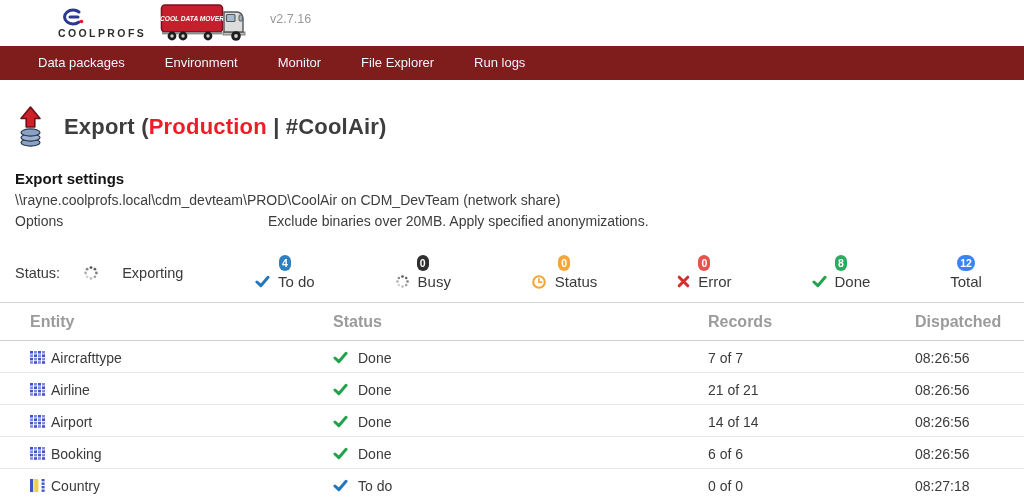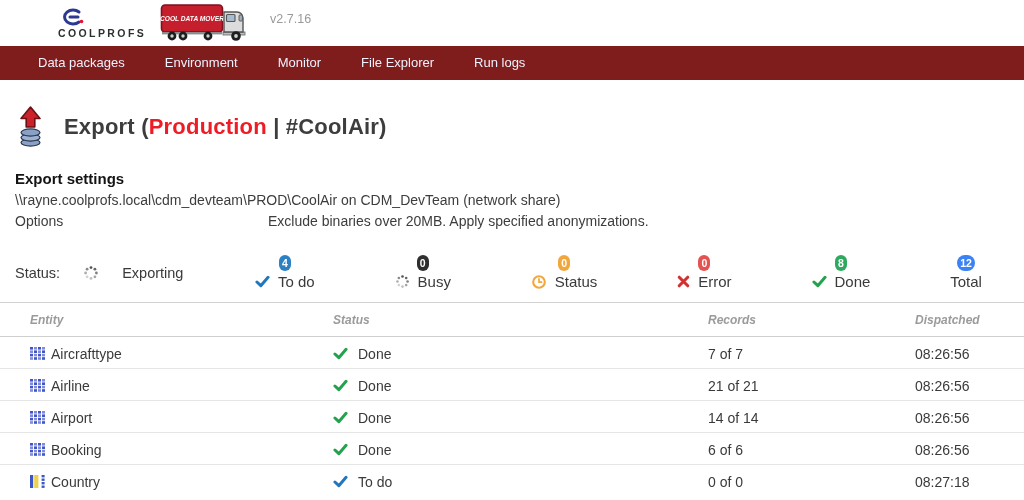--- a/index.html
+++ b/index.html
@@ -43,22 +43,22 @@
   .c-total .badge  { background:#3b82f6; }
   .counter-line { display:flex; align-items:center; gap:8px; font-size:15px; color:#3a3a3a; margin-top:2px; justify-content:center; }
   .ic-blue  { color:#2176bd; }
   .ic-green { color:#22a24c; }
   .ic-red   { color:#d32f2f; }
   .ic-orange{ color:#f2a73d; }
   .ic-gray  { color:#4a4a4a; }
 
   
   table { width:100%; border-collapse:collapse; margin-top:12px; }
-  thead th { font-size:12px; font-weight:700; color:#9b9b9b; text-align:left;
-             padding:10px 0 9px 0; border-top:1px solid #d2d2d2; border-bottom:1px solid #cfcfcf;font-style:italic; }
+  thead th { font-size:16px; font-weight:700; color:#9b9b9b; text-align:left;
+             padding:10px 0 9px 0; border-top:1px solid #d2d2d2; border-bottom:1px solid #cfcfcf; }
   th.col-entity, td.col-entity { padding-left:30px; }
   th.col-status, td.col-status { padding-left:18px; }
   th.col-records, td.col-records { padding-left:18px; }
   th.col-disp, td.col-disp { text-align:left; padding-right:16px; }
   tbody td { font-size:14px; color:#3a3a3a; border-top:1px solid #e6e6e6; height:32px; padding-top:2px; }
   tbody tr:first-child td { border-top:none; }
   .cell-flex { display:flex; align-items:center; gap:6px; }
   .cell-flex.status-gap { gap:10px; }
   .icon { flex:none; display:block; }
   .defs { position:absolute; width:0; height:0; overflow:hidden; }

